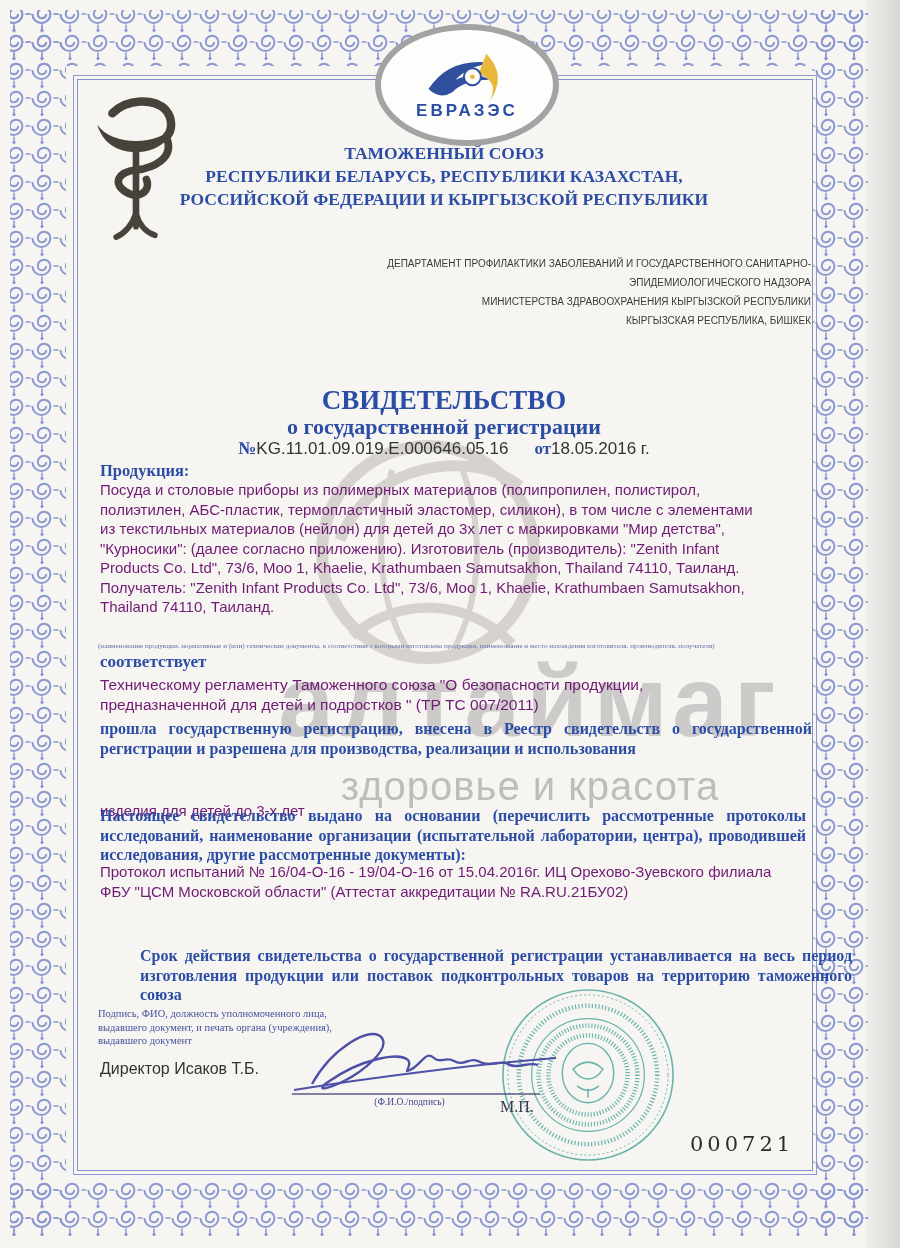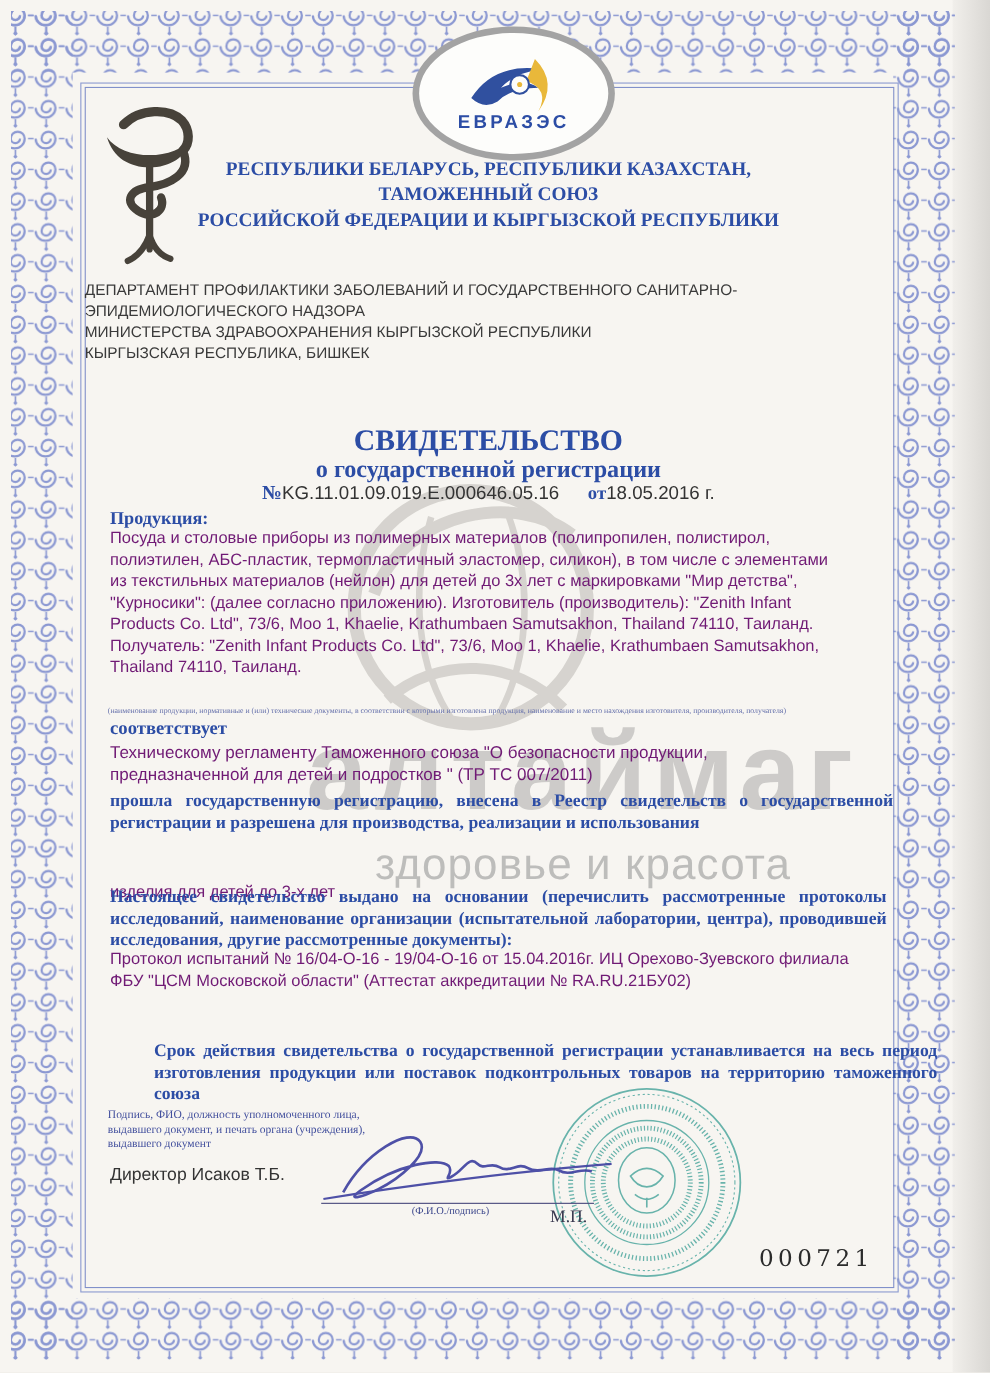--- a/index.html
+++ b/index.html
@@ -15,21 +15,21 @@
        font-size:100px;letter-spacing:6px;color:#8f8f8f;opacity:.40;z-index:1;line-height:110px;}
   .wm2{left:160px;top:764px;width:740px;text-align:center;font-size:40px;
        letter-spacing:1px;color:#9b9b9b;opacity:.62;z-index:1;}
   .logo-wrap{left:375px;top:24px;width:172px;height:110px;background:#fdfdfb;
        border:6px solid #a3a3a3;border-radius:50%;z-index:3;display:flex;
        flex-direction:column;align-items:center;justify-content:center;}
   .logo-caption{font-family:"Liberation Sans",sans-serif;font-weight:bold;font-size:17px;
        letter-spacing:3px;color:#2c4da5;margin-top:-2px;}
   .blue-serif{font-family:"Liberation Serif",serif;color:#2c4da5;font-weight:bold;}
   .hdr{left:77px;top:142px;width:734px;text-align:center;font-size:17.5px;line-height:23px;z-index:2;}
-  .dept{left:77px;top:254px;width:734px;text-align:left;font-size:14px;line-height:19px;
+  .dept{left:77px;top:254px;width:734px;text-align:right;font-size:10px;line-height:19px;
         color:#3a3a3a;z-index:2;}
   .dept-note{left:77px;top:362px;width:734px;text-align:center;font-family:"Liberation Serif",serif;
         font-size:7px;color:#6570ab;white-space:nowrap;z-index:2;}
   .title1{left:77px;top:385px;width:734px;text-align:center;font-size:27px;z-index:2;}
   .title2{left:77px;top:414px;width:734px;text-align:center;font-size:22px;z-index:2;}
   .numline{left:77px;top:438px;width:734px;text-align:center;z-index:2;}
   .numline .sign{font-family:"Liberation Serif",serif;font-weight:bold;font-size:18px;color:#2c4da5;}
   .numline .val{font-size:17px;color:#333;}
   .numline .of{font-family:"Liberation Serif",serif;font-weight:bold;font-size:17px;color:#2c4da5;margin-left:26px;}
   .numline .date{font-size:17px;color:#333;}
@@ -108,22 +108,22 @@
     <g stroke="#47423a" fill="none" stroke-linecap="round">
       <path d="M30 22 C 46 6 74 6 86 18 C 94 27 94 40 87 47" stroke-width="9"></path>
       <path d="M14 34 C 30 57 80 57 96 34 C 90 54 74 63 55 63 C 36 63 20 54 14 34 Z" fill="#47423a" stroke="none"></path>
       <path d="M55 62 V 128" stroke-width="7"></path>
       <path d="M87 47 C 97 70 72 80 55 82 C 36 84 30 96 44 105 C 58 114 71 104 66 92" stroke-width="8"></path>
       <path d="M55 128 C 50 142 43 149 34 153 M55 128 C 59 142 66 148 75 151 M55 126 v16" stroke-width="6"></path>
     </g>
   </svg>
 
   <div class="abs hdr blue-serif">
+    <div>ТАМОЖЕННЫЙ СОЮЗ</div>
     <div>РЕСПУБЛИКИ БЕЛАРУСЬ, РЕСПУБЛИКИ КАЗАХСТАН,</div>
-    <div>ТАМОЖЕННЫЙ СОЮЗ</div>
     <div>РОССИЙСКОЙ ФЕДЕРАЦИИ И КЫРГЫЗСКОЙ РЕСПУБЛИКИ</div>
   </div>
 
   <div class="abs dept">
     <div>ДЕПАРТАМЕНТ ПРОФИЛАКТИКИ ЗАБОЛЕВАНИЙ И ГОСУДАРСТВЕННОГО САНИТАРНО-</div>
     <div>ЭПИДЕМИОЛОГИЧЕСКОГО НАДЗОРА</div>
     <div>МИНИСТЕРСТВА ЗДРАВООХРАНЕНИЯ КЫРГЫЗСКОЙ РЕСПУБЛИКИ</div>
     <div>КЫРГЫЗСКАЯ РЕСПУБЛИКА, БИШКЕК</div>
   </div>
 

